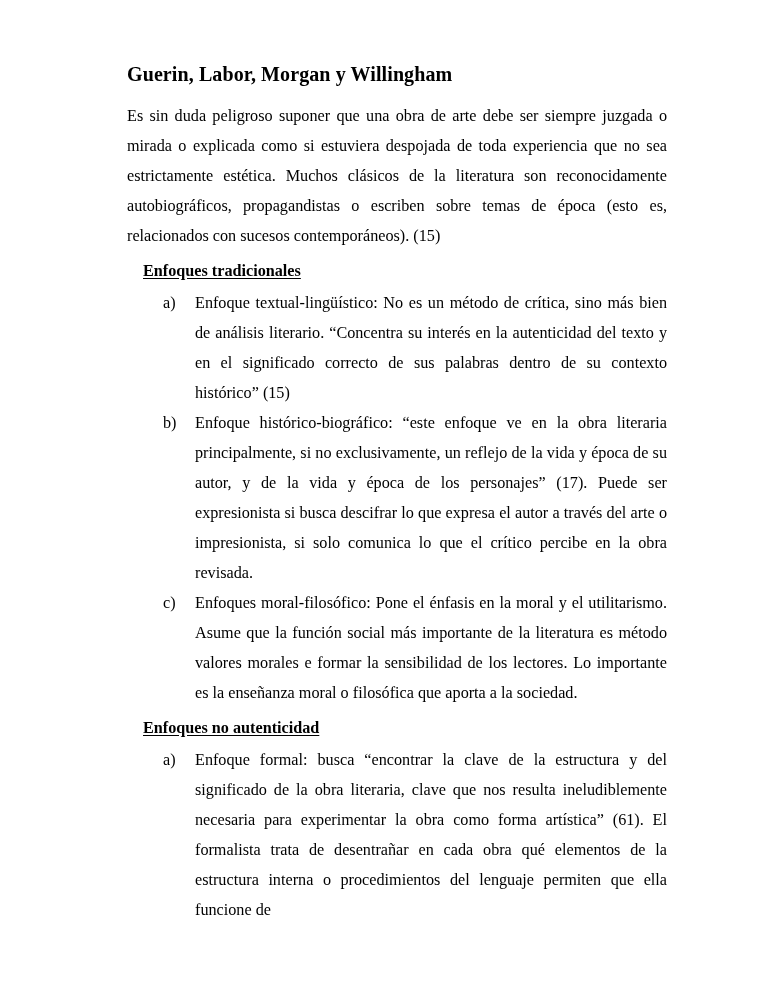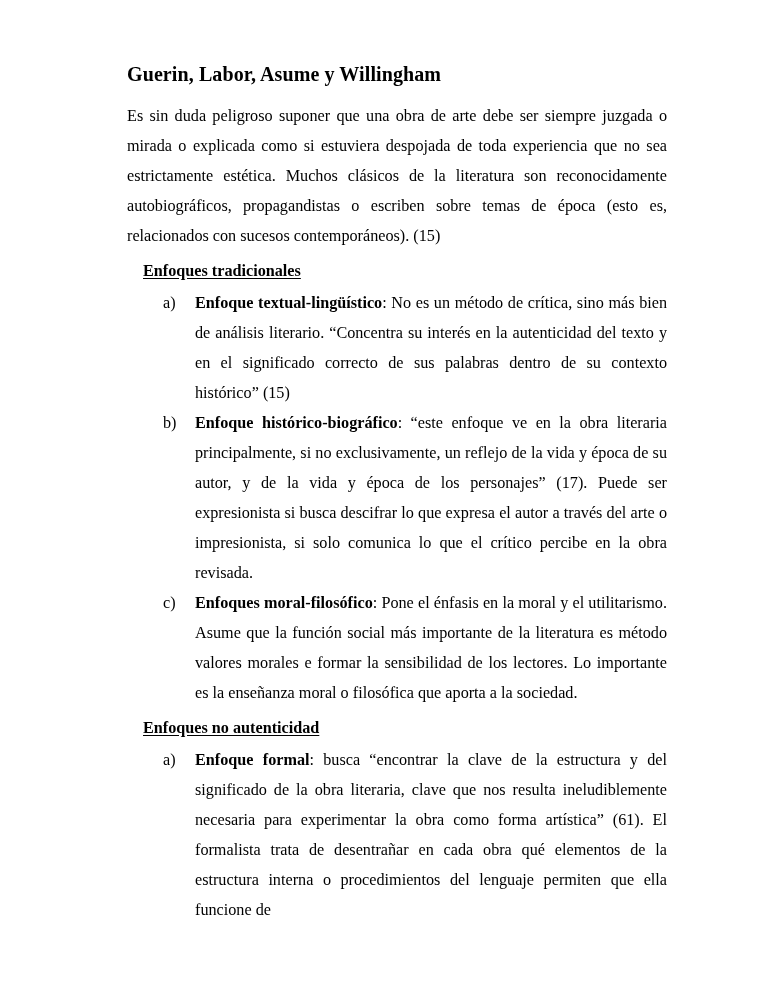--- a/index.html
+++ b/index.html
@@ -80,37 +80,37 @@
     left: 36px;
     top: 0;
     width: 26px;
     text-align: left;
     font-size: 16.2px;
     line-height: 30px;
     font-weight: normal;
   }
 
   .item-term {
-    font-weight: bold;
+    font-weight: normal;
   }
 
   .list-block {
     margin: 0 0 5px 0;
   }
 
   .list-block.last {
     margin-bottom: 0;
   }
 </style>
 </head>
 <body>
 
 <div class="page">
 
-  <h1 class="doc-title">Guerin, Labor, Asume y Willingham</h1>
+  <h1 class="doc-title">Guerin, Labor, Morgan y Willingham</h1>
 
   <p class="body-paragraph">Es sin duda peligroso suponer que una obra de arte debe ser siempre juzgada o mirada o explicada como si estuviera despojada de toda experiencia que no sea estrictamente estética. Muchos clásicos de la literatura son reconocidamente autobiográficos, propagandistas o escriben sobre temas de época (esto es, relacionados con sucesos contemporáneos). (15)</p>
 
   <div class="section">
     <h2 class="section-heading">
       <span class="heading-text">Enfoques tradicionales</span>
     </h2>
 
     <ol class="approach-list list-block">
       <li class="approach-item">

